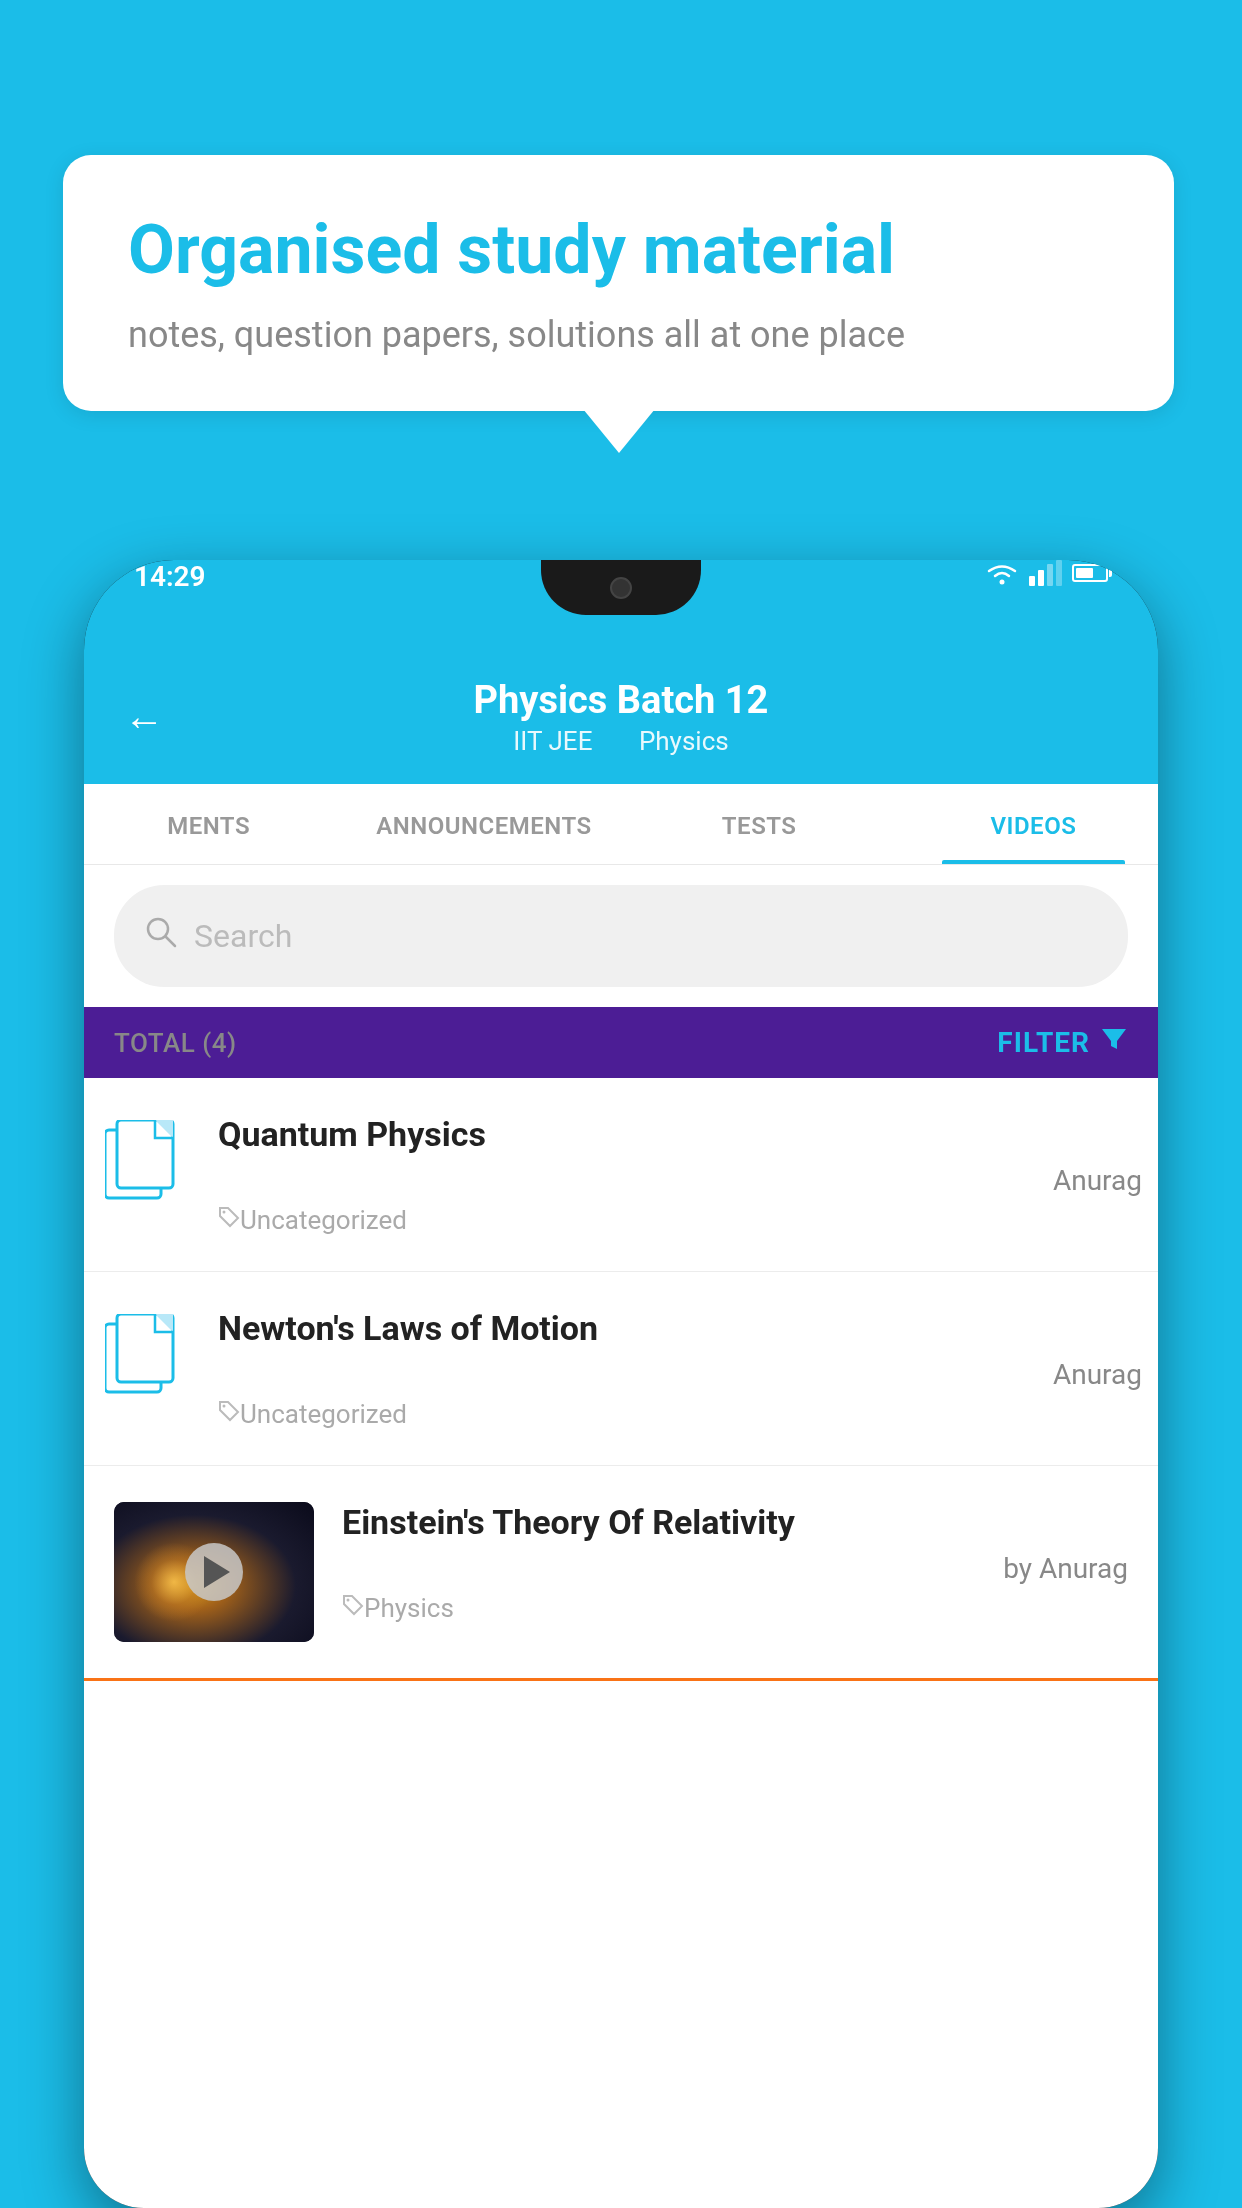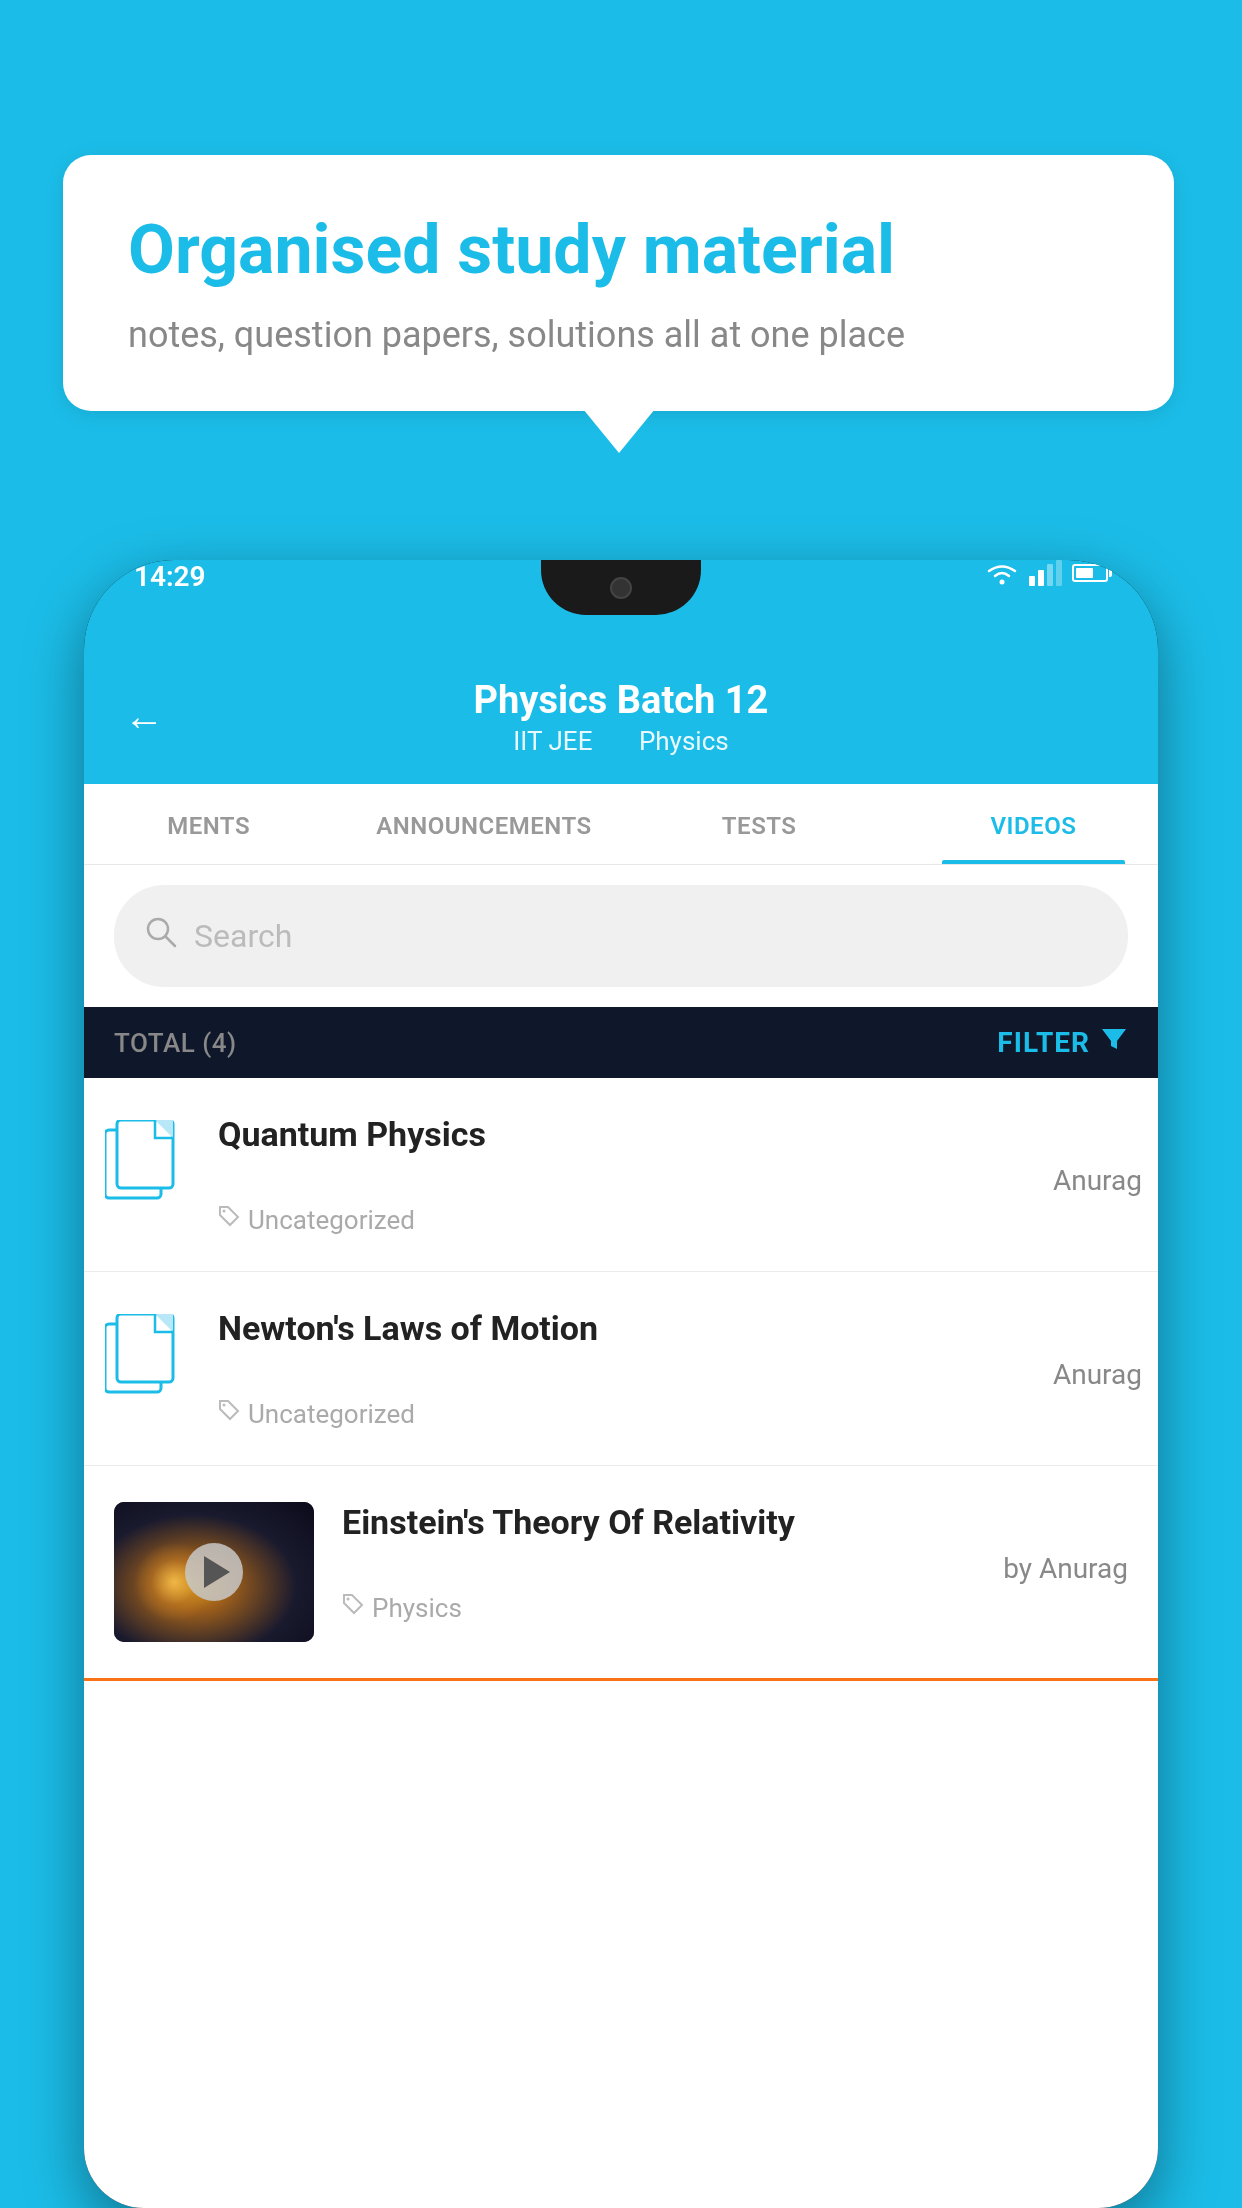--- a/index.html
+++ b/index.html
@@ -226,21 +226,21 @@
       color: #aaa;
       font-size: 34px;
     }
     .search-input-label {
       font-size: 32px;
       color: #bbb;
     }
 
     
     .filter-row {
-      background: #0f172a;
+      background: #4c1d95;
       display: flex;
       align-items: center;
       justify-content: space-between;
       padding: 18px 30px;
     }
     .total-count {
       font-size: 26px;
       color: #888;
       font-weight: 500;
       letter-spacing: 0.5px;
@@ -298,21 +298,21 @@
       margin-bottom: 10px;
     }
     .video-author {
       font-size: 28px;
       color: #888;
       margin-bottom: 8px;
       text-align: right;
     }
     .video-tag-row {
       display: flex;
-      gap: 8px;
+      align-items: center;
     }
     .tag-icon {
       color: #aaa;
       font-size: 24px;
     }
     .video-tag {
       font-size: 26px;
       color: #aaa;
     }
 

